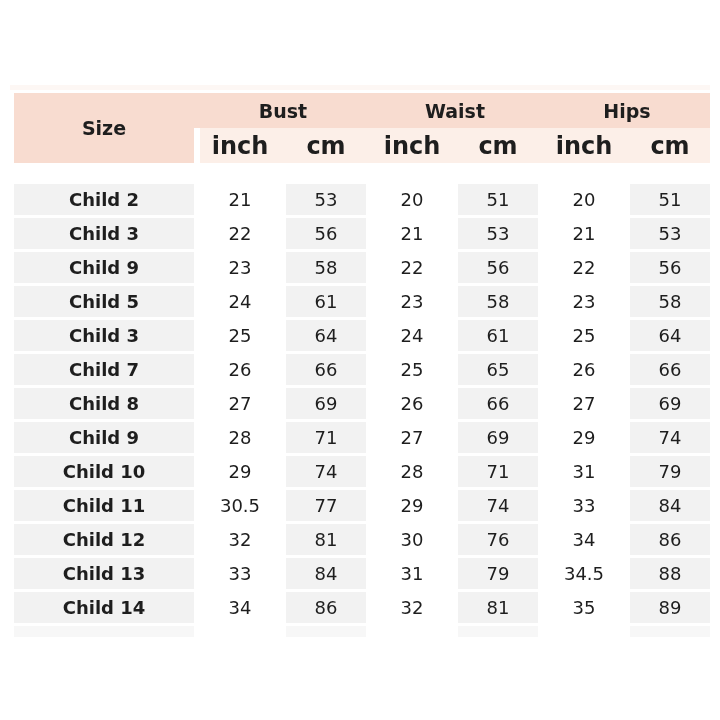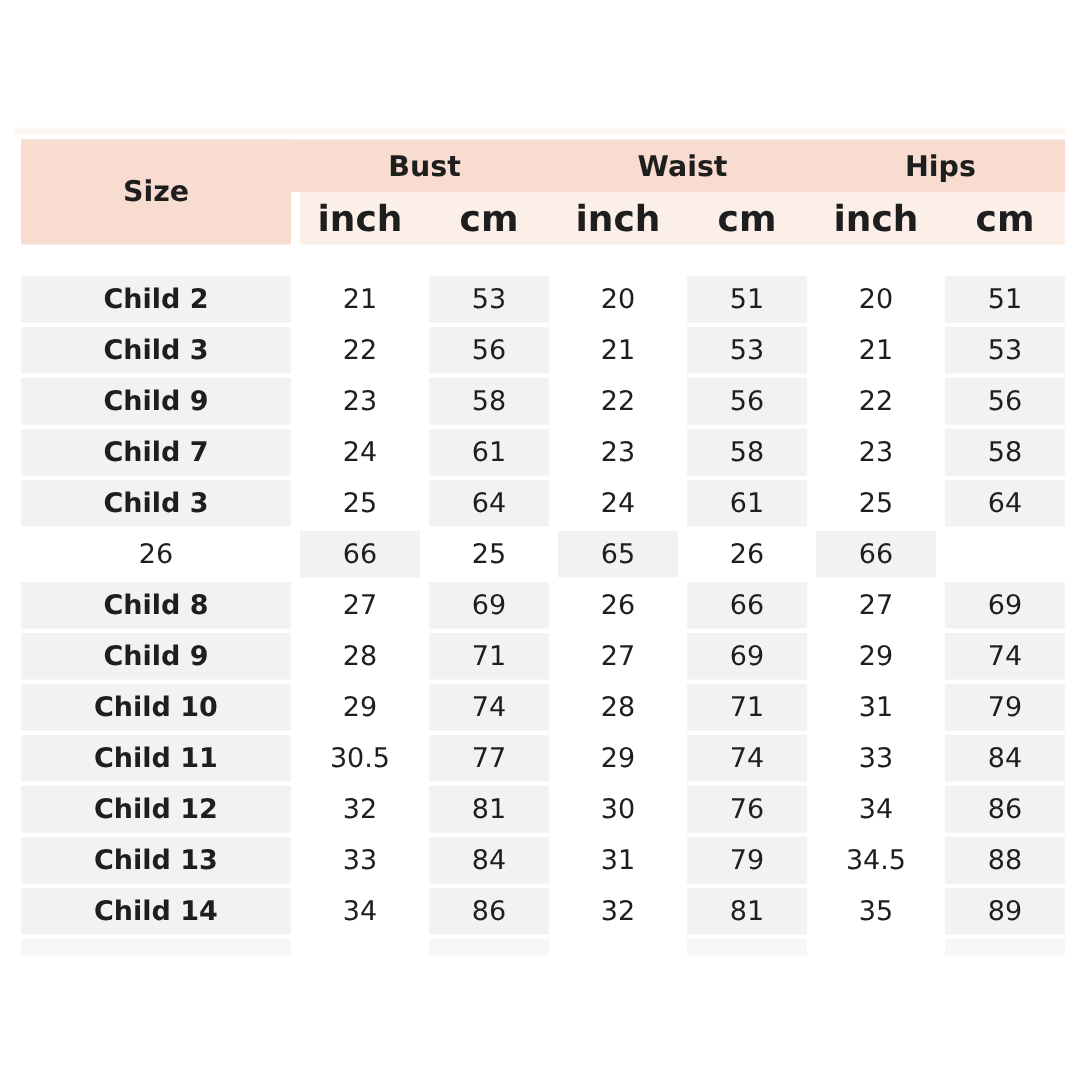--- a/index.html
+++ b/index.html
@@ -132,38 +132,39 @@
         <div class="row">
     <div class="cell size-cell">Child 9</div>
     <div class="cell val inch">23</div>
     <div class="cell val cm">58</div>
     <div class="cell val inch">22</div>
     <div class="cell val cm">56</div>
     <div class="cell val inch">22</div>
     <div class="cell val cm">56</div>
   </div>
         <div class="row">
-    <div class="cell size-cell">Child 7</div>
+    <div class="cell size-cell">Child 5</div>
     <div class="cell val inch">24</div>
     <div class="cell val cm">61</div>
     <div class="cell val inch">23</div>
     <div class="cell val cm">58</div>
     <div class="cell val inch">23</div>
     <div class="cell val cm">58</div>
   </div>
         <div class="row">
     <div class="cell size-cell">Child 3</div>
     <div class="cell val inch">25</div>
     <div class="cell val cm">64</div>
     <div class="cell val inch">24</div>
     <div class="cell val cm">61</div>
     <div class="cell val inch">25</div>
     <div class="cell val cm">64</div>
   </div>
         <div class="row">
+    <div class="cell size-cell">Child 7</div>
     <div class="cell val inch">26</div>
     <div class="cell val cm">66</div>
     <div class="cell val inch">25</div>
     <div class="cell val cm">65</div>
     <div class="cell val inch">26</div>
     <div class="cell val cm">66</div>
   </div>
         <div class="row">
     <div class="cell size-cell">Child 8</div>
     <div class="cell val inch">27</div>

